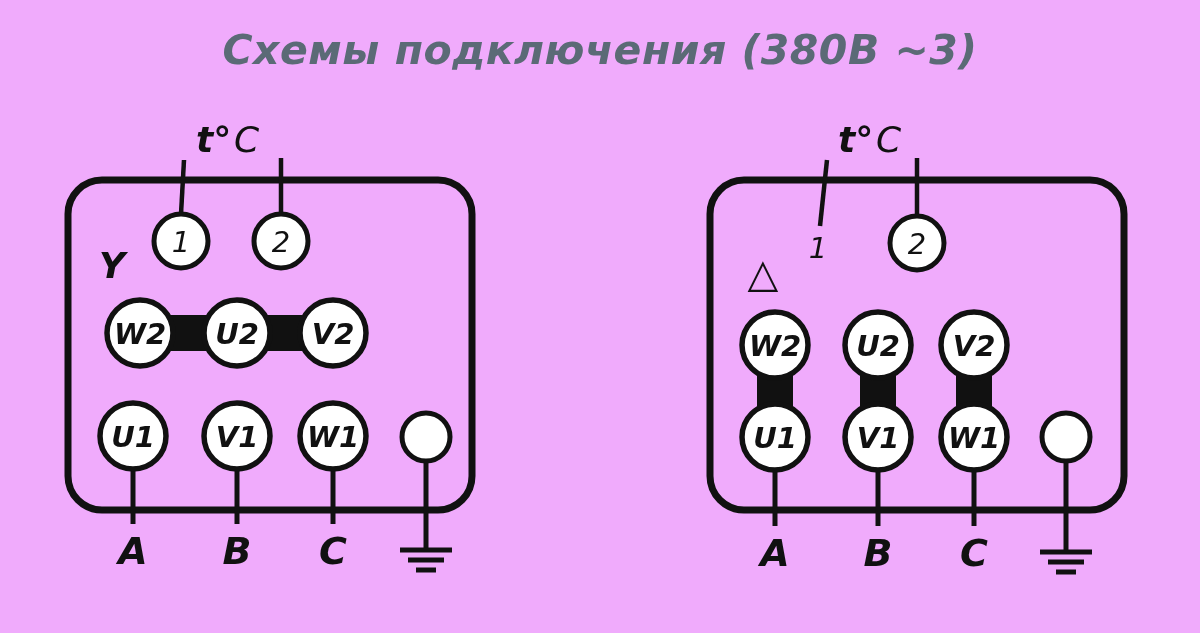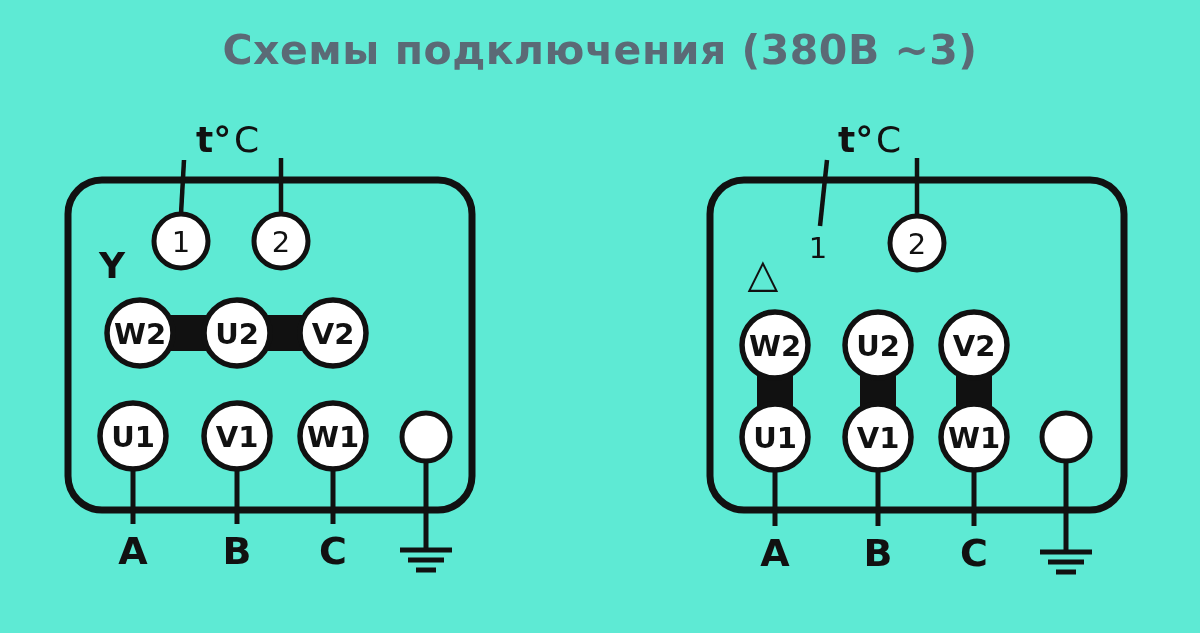--- a/index.html
+++ b/index.html
@@ -4,23 +4,24 @@
 <style>
   html, body {
     margin: 0;
     padding: 0;
     background: #ffffff;
   }
   .canvas {
     position: relative;
     width: 1200px;
     height: 633px;
-    background: #5eead4;
+    background: #f0abfc;
     overflow: hidden;
     font-family: "DejaVu Sans", sans-serif;
+    font-style: italic;
   }
   .page-title {
     margin: 0;
     padding-top: 26px;
     text-align: center;
     font-family: "DejaVu Sans", sans-serif;
     font-weight: bold;
     font-size: 41px;
     color: #5b6a76;
     letter-spacing: 0.5px;

